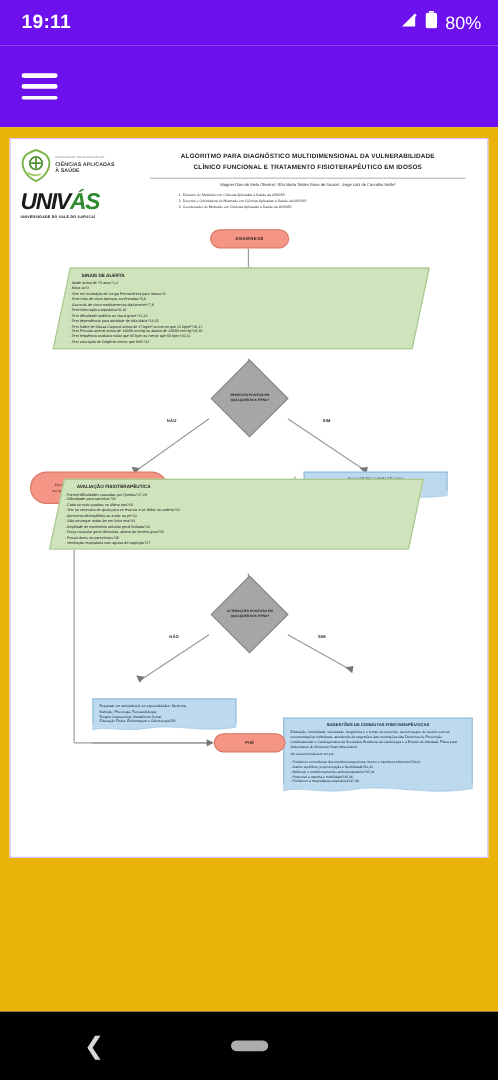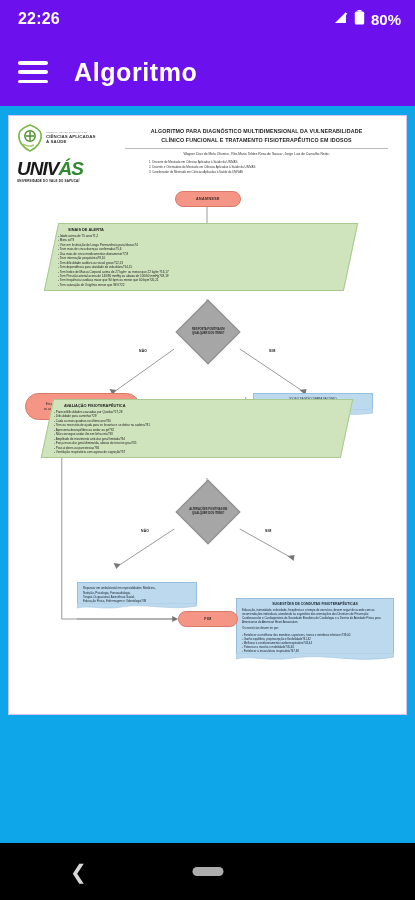--- a/index.html
+++ b/index.html
@@ -12,35 +12,35 @@
   #app { position: relative; width: 415px; height: 900px; }
 
   
   .statusbar {
     height: 38px; background: #6C10EE; color: #ffffff;
     display: flex; align-items: center; justify-content: space-between;
     padding: 0 14px 0 18px;
   }
   .status-time { font-size: 16px; font-weight: bold; letter-spacing: .2px; }
   .status-right { display: flex; align-items: center; gap: 6px; }
-  .status-pct { font-size: 15px; font-weight: bold; }
+  .status-pct { font-size: 15px; font-weight: normal; }
   .ic { display: inline-block; }
 
   
   .appbar {
     height: 68px; background: #6C10EE; display: flex; align-items: center;
     padding: 0 0 0 18px; gap: 26px;
   }
   .hamburger { width: 30px; height: 22px; display: flex; flex-direction: column;
     justify-content: space-between; cursor: pointer; }
   .hamburger span { display: block; height: 3.5px; background: #fff; border-radius: 2px; }
   .appbar-title { color: #fff; font-size: 25px; font-weight: bold; letter-spacing: .6px; }
 
   
-  .content { background: #0ea5e9; height: 737px; padding: 9px 8px 0 8px; }
+  .content { background: #eab308; height: 737px; padding: 9px 8px 0 8px; }
   .card {
     background: #ffffff; border: 1.5px solid #d8c2ef;
     width: 100%; height: 600px; position: relative; overflow: hidden;
     padding: 6px 8px 0 8px;
   }
 
   
   .doc-head { display: flex; gap: 6px; align-items: flex-start; }
   .logos { width: 92px; flex: 0 0 92px; padding-top: 2px; }
   .logo-row1 { display: flex; align-items: center; gap: 3px; }
@@ -134,21 +134,21 @@
     position: absolute; left: 50%; transform: translateX(-50%);
     width: 31px; height: 9px; border-radius: 6px; background: #adadad;
   }
 </style>
 </head>
 <body>
 
 <div id="app">
 
   <div class="statusbar">
-    <div class="status-time">22:26</div>
+    <div class="status-time">19:11</div>
     <div class="status-right">
       <span class="ic">
         <svg width="15" height="13" viewBox="0 0 15 13">
           <path d="M13 1 L13 12 L2 12 Z" fill="#ffffff"></path>
           <path d="M11.5 4.5 L13.8 2.2" stroke="#ffffff" stroke-width="1.4"></path>
         </svg>
       </span>
       <span class="ic">
         <svg width="11" height="15" viewBox="0 0 11 15">
           <rect x="3.5" y="0" width="4" height="1.6" fill="#ffffff"></rect>
@@ -158,21 +158,20 @@
       <span class="status-pct">80%</span>
     </div>
   </div>
 
   <div class="appbar">
     <div class="hamburger">
       <span></span>
         <span></span>
         <span></span>
     </div>
-    <div class="appbar-title">Algoritmo</div>
   </div>
 
   <div class="content">
     <div class="card">
 
       <div class="doc-head">
         <div class="logos">
           <div class="logo-row1">
             <span class="shield">
               <svg width="26" height="28" viewBox="0 0 26 28">

